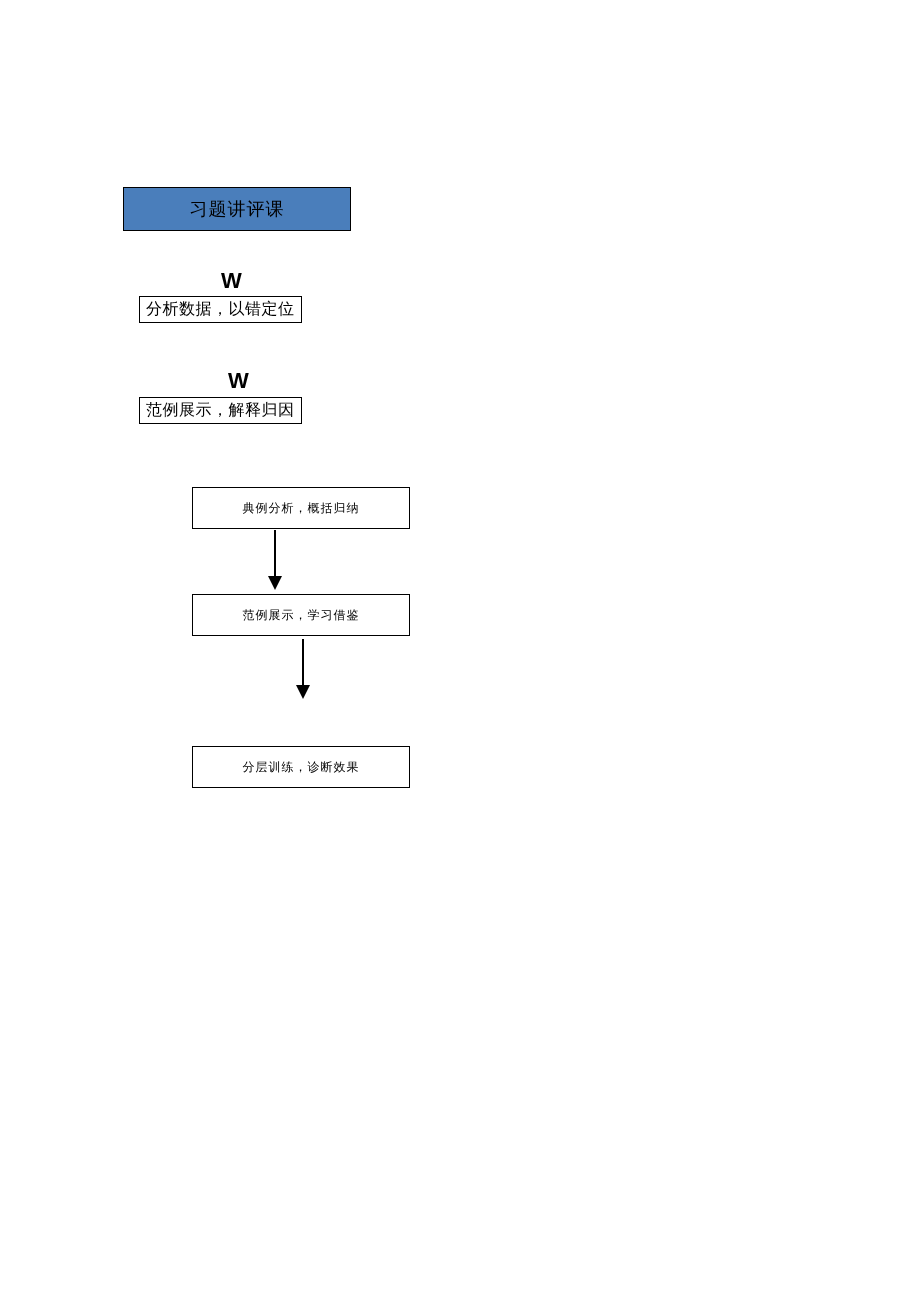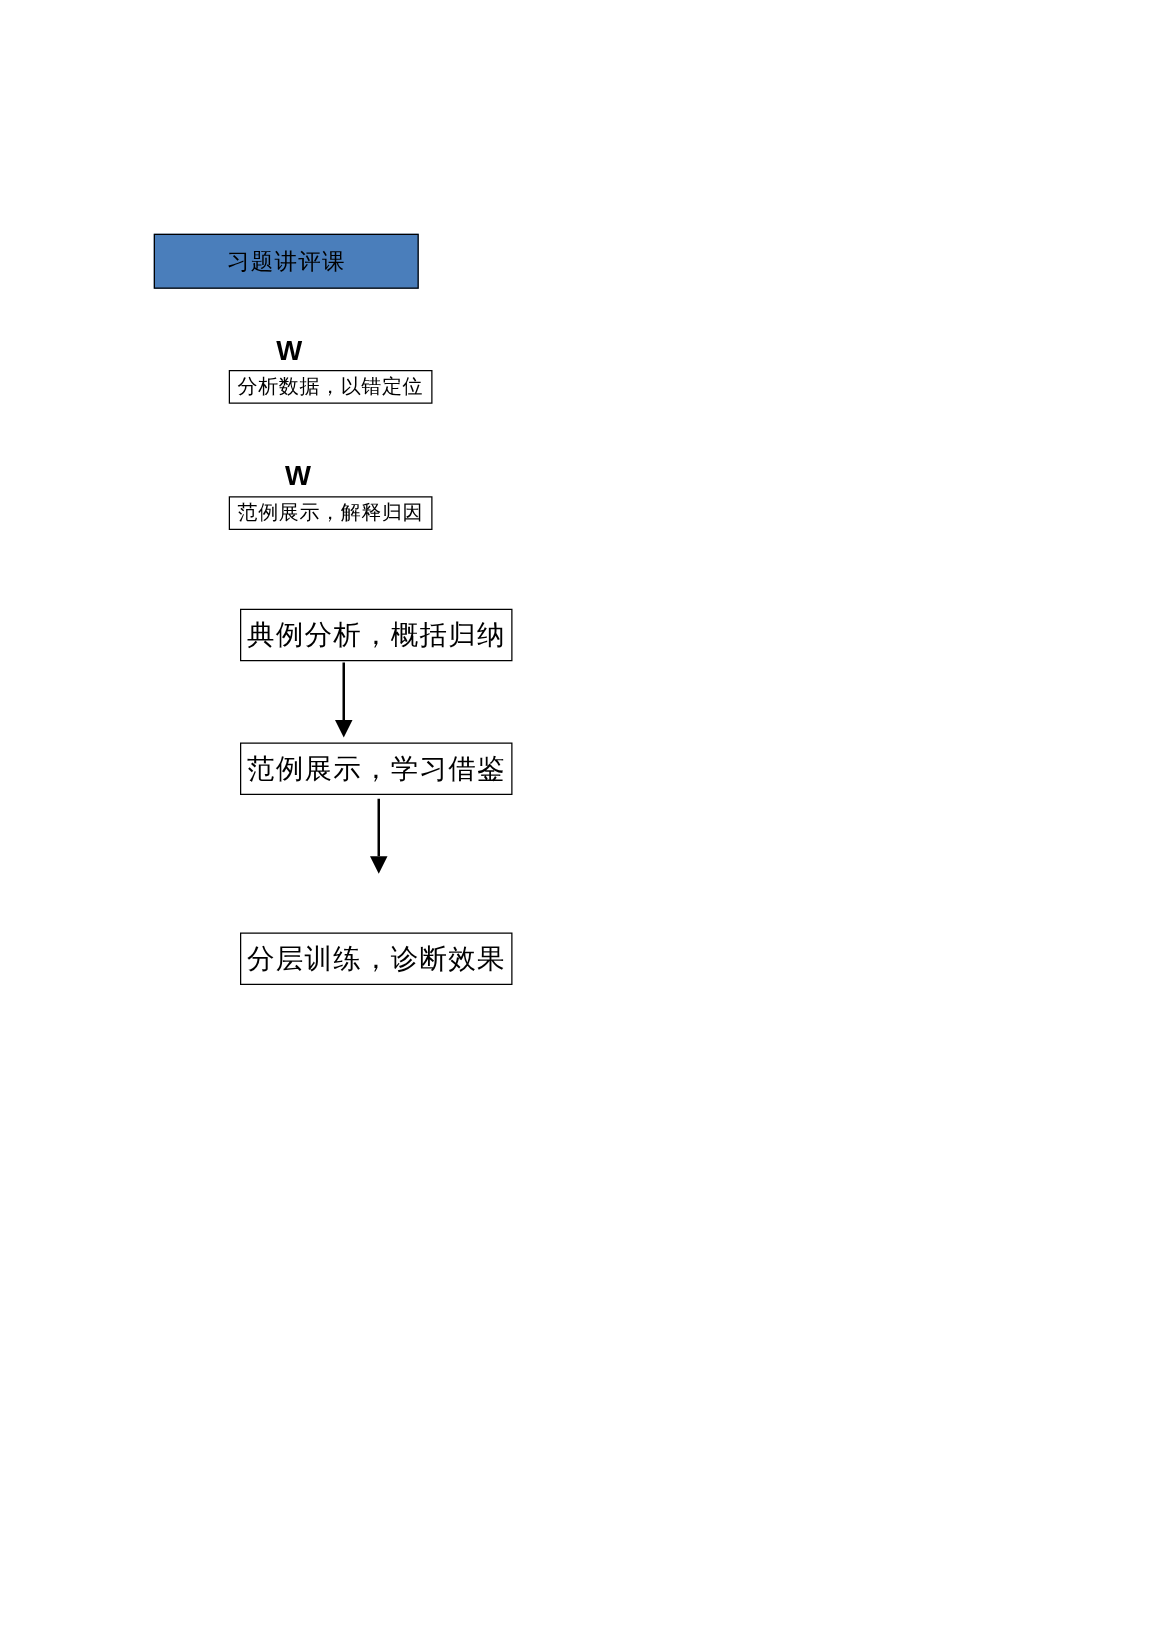--- a/index.html
+++ b/index.html
@@ -7,21 +7,21 @@
       width: 920px;
       height: 1301px;
       background: #ffffff;
       font-family: "SimSun", "Microsoft YaHei", serif;
       position: relative;
     }
     .header-box {
       position: absolute;
       left: 123px;
       top: 187px;
-      width: 212px;
+      width: 228px;
       height: 44px;
       background: #4a7ebb;
       border: 1px solid #000;
       display: flex;
       align-items: center;
       justify-content: center;
       color: #000;
       font-size: 18px;
       letter-spacing: 1px;
     }
@@ -36,29 +36,28 @@
     .w2 { left: 228px; top: 368px; }
     .small-box {
       position: absolute;
       border: 1px solid #000;
       background: #fff;
       font-size: 16px;
       padding: 2px 6px;
       color: #000;
       letter-spacing: 0.5px;
       white-space: nowrap;
-      margin-left: 44px;
     }
     .sb1 { left: 139px; top: 296px; }
     .sb2 { left: 139px; top: 397px; }
     .big-box {
       position: absolute;
       border: 1px solid #000;
       background: #fff;
-      font-size: 22px;
+      font-size: 12px;
       color: #000;
       width: 218px;
       height: 42px;
       display: flex;
       align-items: center;
       justify-content: center;
       letter-spacing: 1px;
     }
     .bb1 { left: 192px; top: 487px; }
     .bb2 { left: 192px; top: 594px; text-align: center; }

